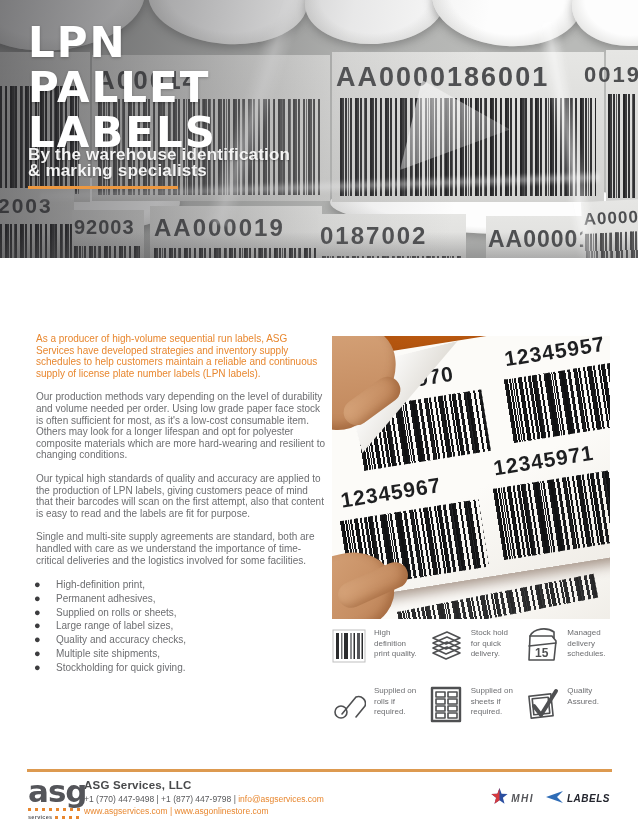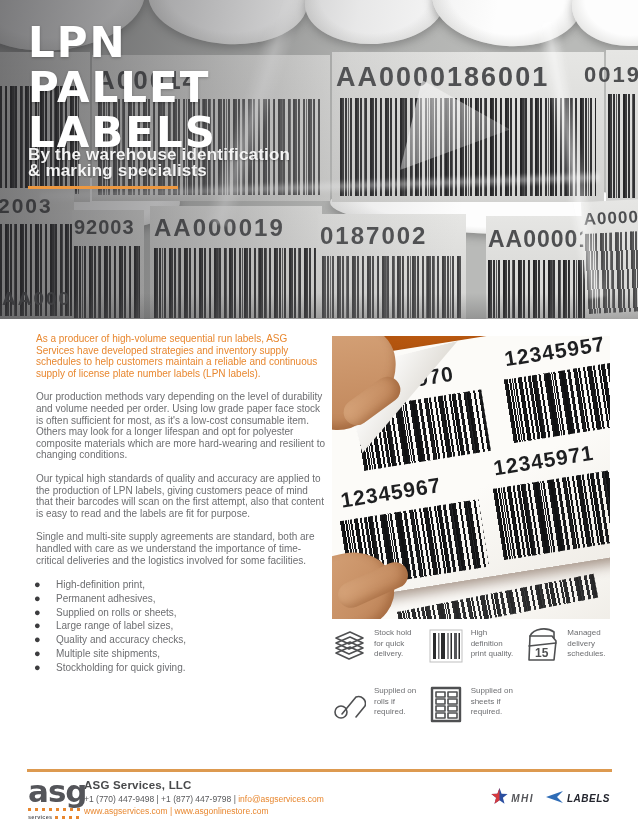--- a/index.html
+++ b/index.html
@@ -1,21 +1,21 @@
 <!DOCTYPE html>
 <html><head>
 <meta charset="utf-8">
 <style>
   * { margin:0; padding:0; box-sizing:border-box; }
   html,body { background:#ffffff; }
   body { font-family:"Liberation Sans", sans-serif; }
   .page { position:relative; width:638px; height:825px; background:#ffffff; overflow:hidden; margin:0 auto; }
 
   
-  .hero { position:absolute; left:0; top:0; width:638px; height:319px; background:#b9bab8; overflow:hidden; }
+  .hero { position:absolute; left:0; top:0; width:638px; height:258px; background:#b9bab8; overflow:hidden; }
   .roll { position:absolute; border-radius:50%; background:radial-gradient(ellipse at 50% 42%, #fdfdfd 55%, #d6d6d4 88%, #bdbdbb 100%); box-shadow:0 4px 8px rgba(60,60,60,.35); }
   .hlabel { position:absolute; background:linear-gradient(180deg,#e6e6e4,#d2d2d0); }
   .hcode { position:absolute; font-weight:bold; color:#4e4f51; white-space:nowrap; letter-spacing:2px; font-family:"Liberation Sans",sans-serif; }
   .bars { background-image:
       repeating-linear-gradient(90deg, rgba(35,35,37,.92) 0 2px, transparent 2px 5px),
       repeating-linear-gradient(90deg, rgba(45,45,47,.75) 0 1px, transparent 1px 8px),
       repeating-linear-gradient(90deg, rgba(30,30,32,.85) 0 4px, transparent 4px 15px); }
   .wrap-streak { position:absolute; pointer-events:none; filter:blur(1px); }
   .hero-shade { position:absolute; inset:0; background:linear-gradient(100deg, rgba(35,35,38,.60) 0%, rgba(55,55,58,.38) 28%, rgba(110,110,112,.15) 52%, rgba(255,255,255,0) 72%); }
   .hero-bottom-shade { position:absolute; left:0; bottom:0; width:100%; height:26px; background:linear-gradient(rgba(90,90,92,0), rgba(80,80,82,.35)); }
@@ -189,53 +189,53 @@
     <div class="hand" style="left:-28px; top:-14px; width:86px; height:110px; transform:rotate(34deg);"></div>
     <div class="hand" style="left:8px; top:52px; width:64px; height:26px; border-radius:13px; transform:rotate(-36deg);"></div>
     <div class="hand" style="left:-34px; top:218px; width:96px; height:78px; transform:rotate(-14deg);"></div>
     <div class="hand" style="left:4px; top:236px; width:74px; height:26px; border-radius:13px; transform:rotate(-24deg);"></div>
   </div>
 
   <div class="features">
 
     <div class="feature">
       <span class="ficon">
-        <svg class="ico" width="34" height="40" viewBox="0 0 34 40">
-          <path d="M4 12 L18 6 L31 12 L17 18 Z"></path>
-          <path d="M4 17 L18 11 L31 17 L17 23 Z"></path>
-          <path d="M4 22 L18 16 L31 22 L17 28 Z"></path>
-          <path d="M4 27 L18 21 L31 27 L17 33 Z"></path>
-        </svg>
-      </span>
-      <span class="flabel">Stock hold
-for quick
-delivery.</span>
-    </div>
-
-    <div class="feature">
-      <span class="ficon">
         <svg width="34" height="40" viewBox="0 0 34 40">
           <rect x="1" y="4" width="32" height="32" fill="#ffffff" stroke="#bfbfbf" stroke-width="1"></rect>
           <rect x="4" y="7" width="3" height="26" fill="#2a2b2d"></rect>
           <rect x="9" y="7" width="1.5" height="26" fill="#6f7073"></rect>
           <rect x="12" y="7" width="4" height="26" fill="#2a2b2d"></rect>
           <rect x="18" y="7" width="2" height="26" fill="#8d8e91"></rect>
           <rect x="21.5" y="7" width="1.5" height="26" fill="#2a2b2d"></rect>
           <rect x="25" y="7" width="3" height="26" fill="#55565a"></rect>
           <rect x="29.5" y="7" width="1.5" height="26" fill="#2a2b2d"></rect>
         </svg>
       </span>
       <span class="flabel">High
 definition
 print quality.</span>
     </div>
 
     <div class="feature">
       <span class="ficon">
         <svg class="ico" width="34" height="40" viewBox="0 0 34 40">
+          <path d="M4 12 L18 6 L31 12 L17 18 Z"></path>
+          <path d="M4 17 L18 11 L31 17 L17 23 Z"></path>
+          <path d="M4 22 L18 16 L31 22 L17 28 Z"></path>
+          <path d="M4 27 L18 21 L31 27 L17 33 Z"></path>
+        </svg>
+      </span>
+      <span class="flabel">Stock hold
+for quick
+delivery.</span>
+    </div>
+
+    <div class="feature">
+      <span class="ficon">
+        <svg class="ico" width="34" height="40" viewBox="0 0 34 40">
           <path d="M5 10 C9 2, 22 1, 29 6 L29 12"></path>
           <path d="M5 10 L27 10 L31 15 L29 34 L4 34 Z"></path>
           <path d="M4 20 L31 17"></path>
           <text x="10" y="31" font-size="12" font-weight="bold" fill="#4f5052" stroke="none" font-family="Liberation Sans, sans-serif">15</text>
         </svg>
       </span>
       <span class="flabel">Managed
 delivery
 schedules.</span>
     </div>
@@ -264,20 +264,31 @@
             <rect x="19" y="22" width="9" height="5"></rect>
           <rect x="7" y="29" width="9" height="5"></rect>
             <rect x="19" y="29" width="9" height="5"></rect>
         </svg>
       </span>
       <span class="flabel">Supplied on
 sheets if
 required.</span>
     </div>
 
+    <div class="feature">
+      <span class="ficon">
+        <svg class="ico" width="34" height="40" viewBox="0 0 34 40">
+          <rect x="5" y="11" width="22" height="22" transform="rotate(-6 16 22)"></rect>
+          <rect x="8" y="14" width="16" height="16" transform="rotate(-6 16 22)"></rect>
+          <path d="M9 22 L16 31 L31 7" stroke-width="4"></path>
+        </svg>
+      </span>
+      <span class="flabel">Quality
+Assured.</span>
+    </div>
   </div>
 
   <div class="footer-rule"></div>
 
   <div class="asg-logo">
     <div class="asg-word">asg</div>
     <div class="dots"></div>
     <div class="asg-subrow">
       <span class="asg-services">services</span>
       <span class="dots" style="width:22px;"></span>

